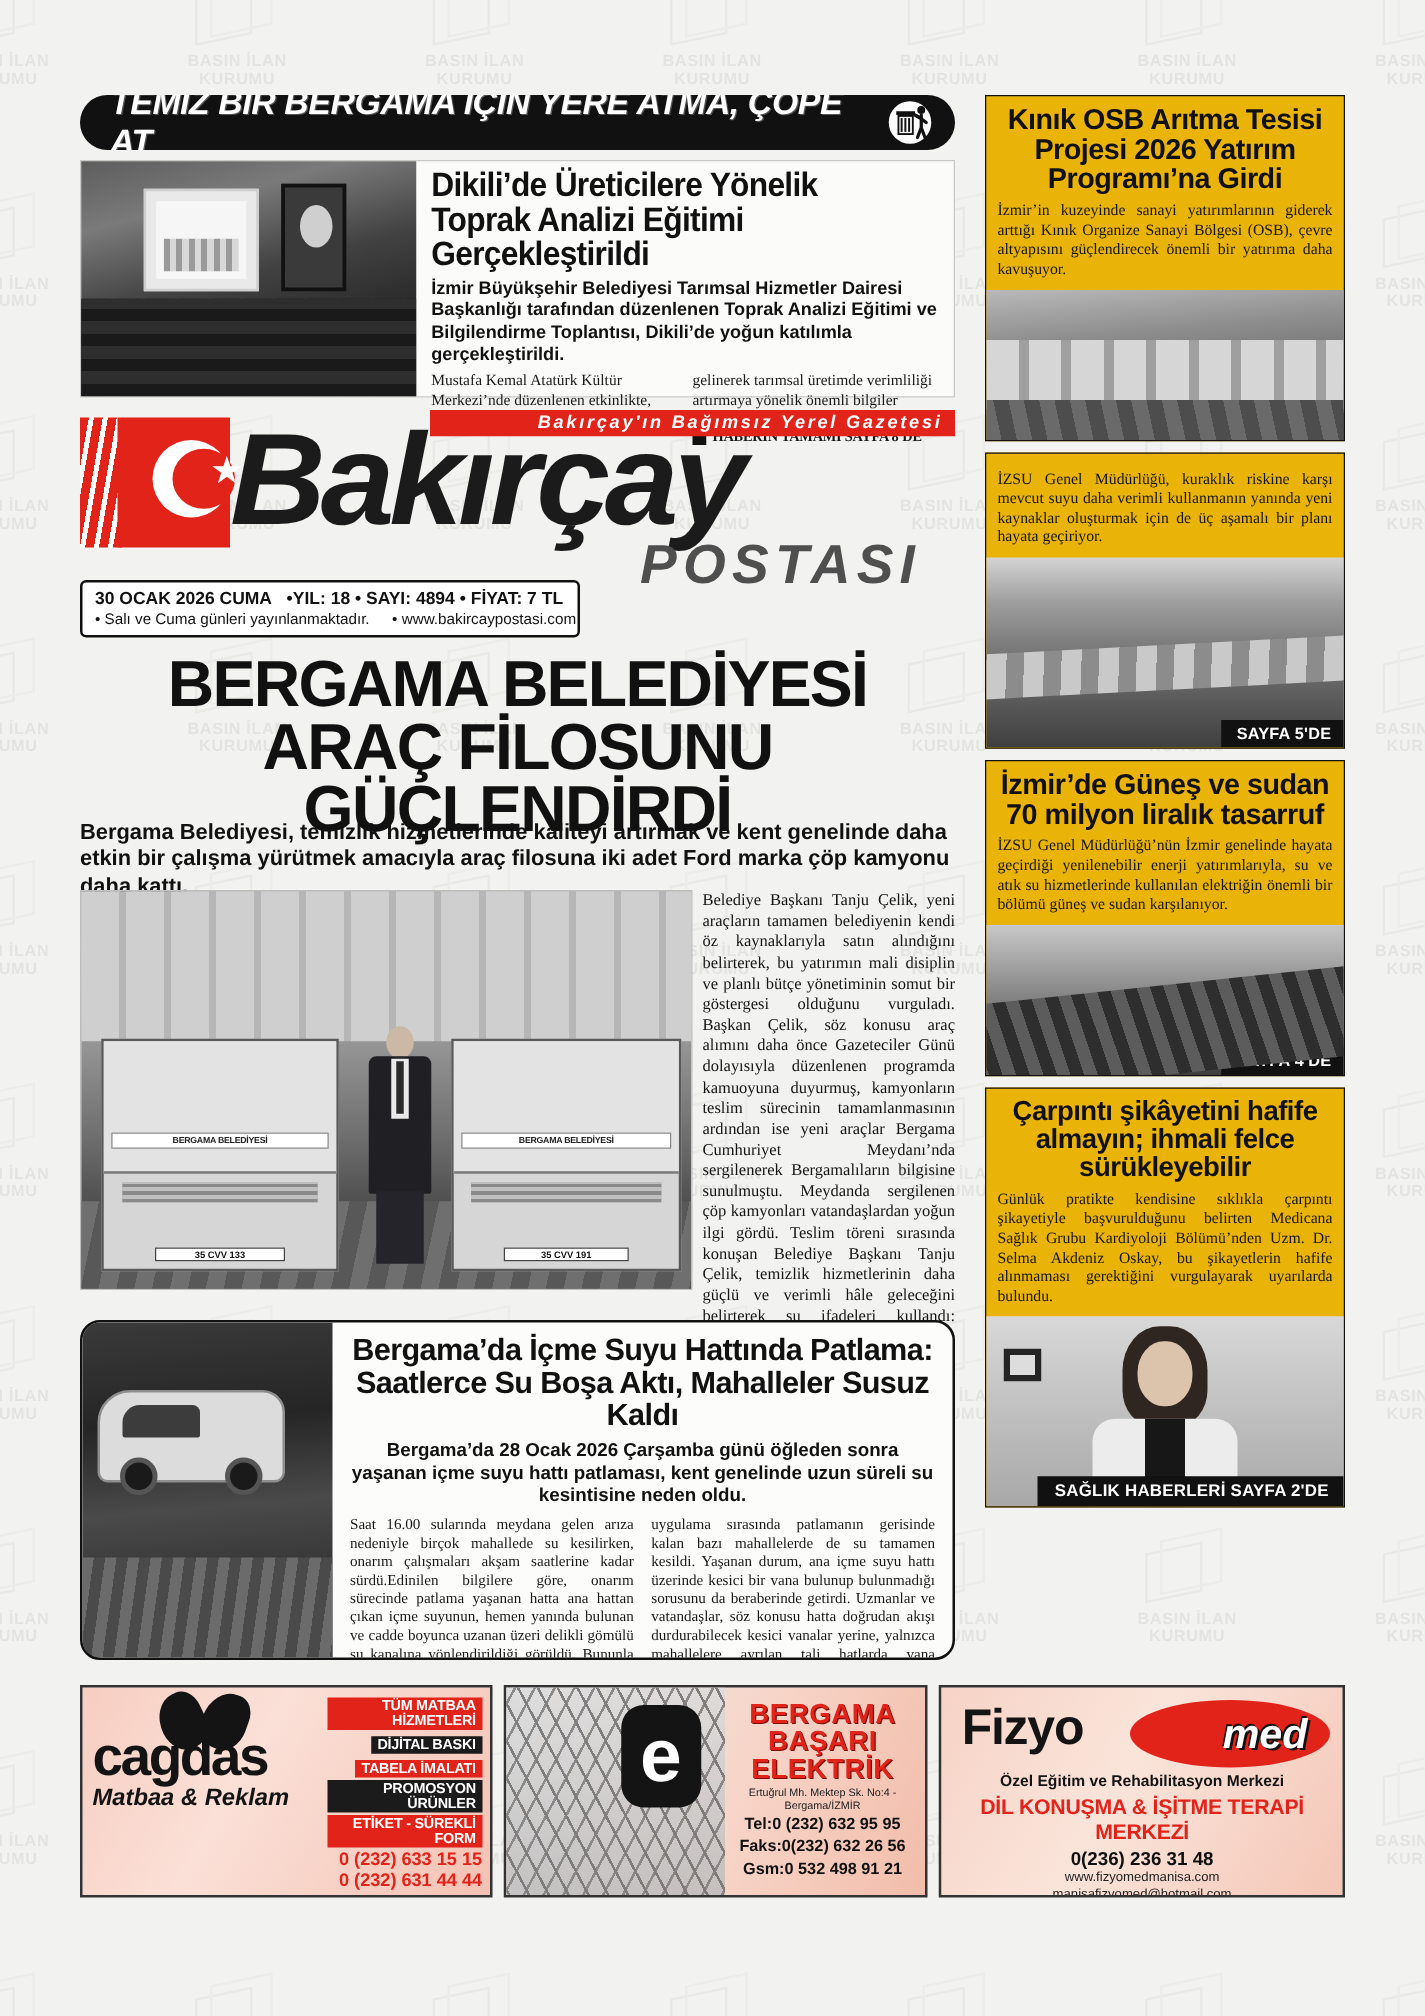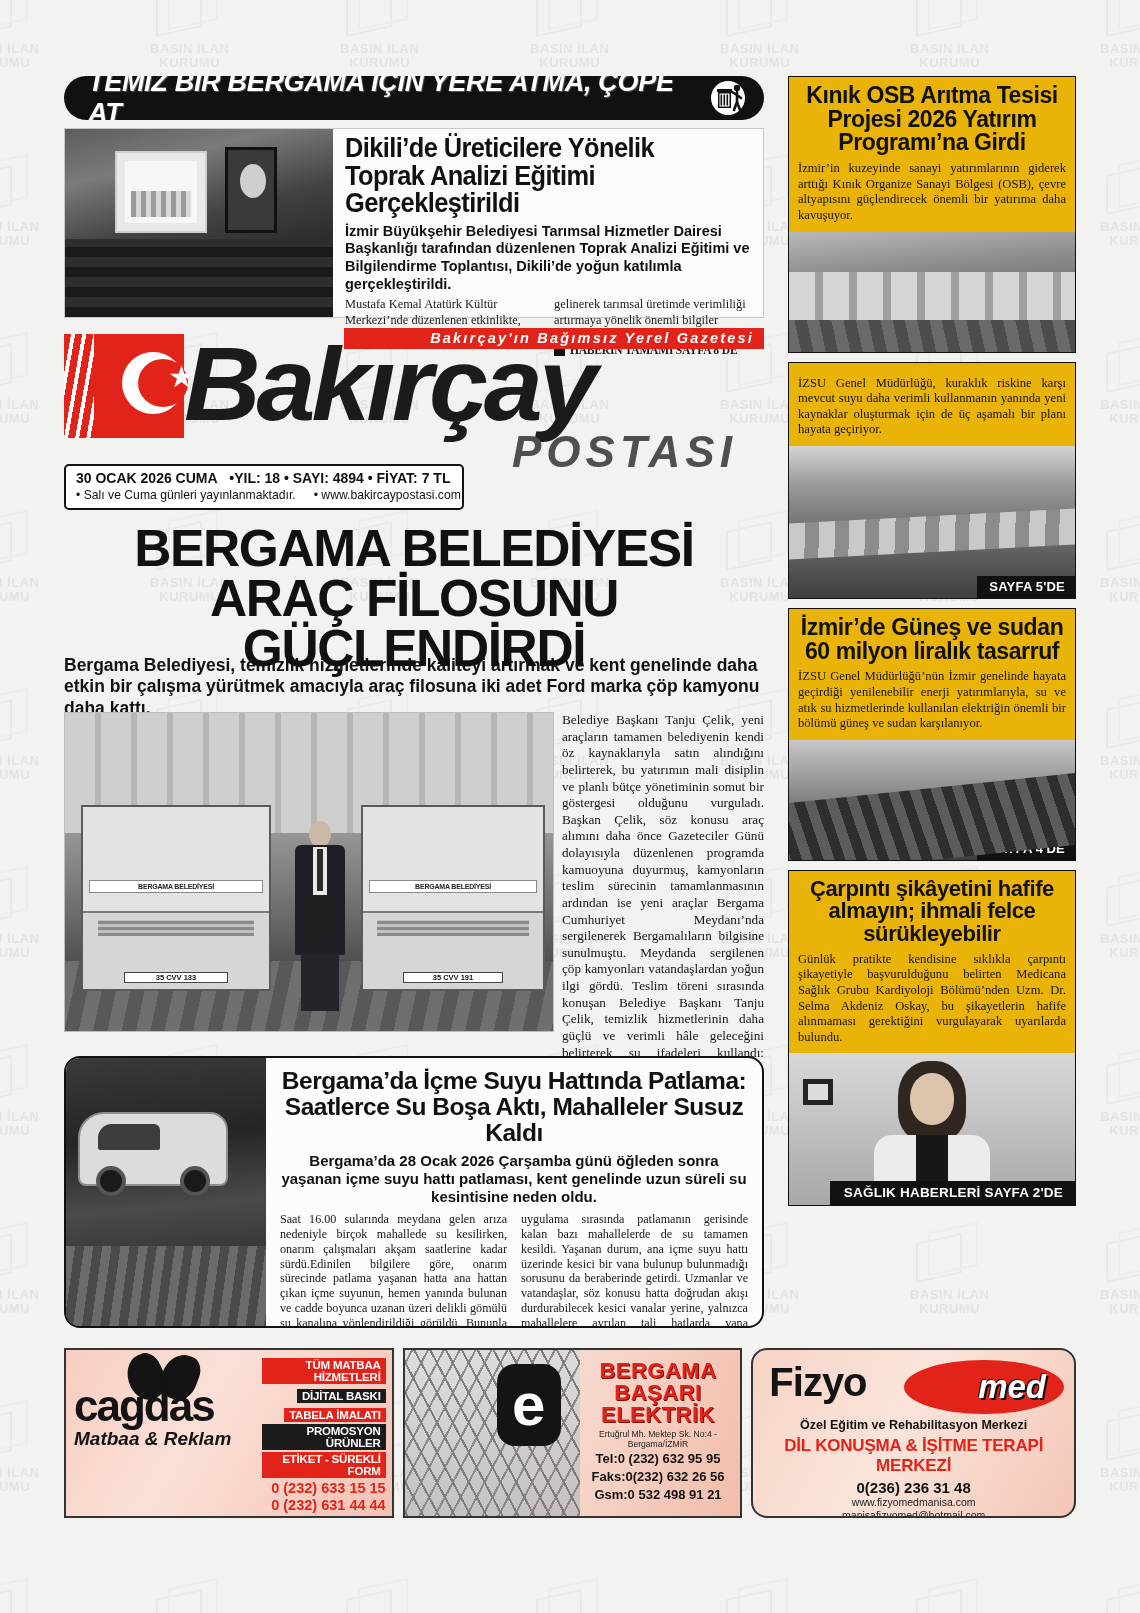--- a/index.html
+++ b/index.html
@@ -146,21 +146,21 @@
   .main-sub {
     position: absolute; left: 64px; top: 655px; width: 700px;
     font-weight: bold; font-size: 17.5px; line-height: 1.22; color:#111;
     text-align: left;
   }
   .main-photo {
     position: absolute; left: 64px; top: 712px; width: 490px; height: 320px;
     background: linear-gradient(180deg,#9e9e9e 0%,#b8b8b8 18%,#8f8f8f 42%,#6e6e6e 62%,#4c4c4c 80%,#3a3a3a 100%);
     overflow: hidden; border: 1px solid #bdbdbd;
   }
-  .truck { position:absolute; background:#d6d6d6; border:2px solid #5a5a5a; }
+  .truck { position:absolute; background:#d6d6d6; border:2px solid #5a5a5a;margin-top:26px; }
   .truck .cab{position:absolute;left:0;top:0;right:0;height:58%;background:#e3e3e3;border-bottom:2px solid #7a7a7a;}
   .truck .band{position:absolute;left:6px;top:40%;right:6px;height:13px;background:#fff;border:1px solid #888;
     font-size:7px;font-weight:bold;text-align:center;line-height:11px;color:#222;letter-spacing:-.2px;overflow:hidden;}
   .truck .plate{position:absolute;left:22%;bottom:6px;width:56%;height:11px;background:#fff;border:1px solid #444;
     font-size:7.5px;font-weight:bold;text-align:center;line-height:9px;color:#111;}
   .truck .grille{position:absolute;left:8%;top:62%;width:84%;height:16px;background:#9b9b9b;
     background-image:repeating-linear-gradient(0deg,#8a8a8a 0 3px,#c0c0c0 3px 6px);}
   .man {
     position:absolute; left:228px; top:108px; width:54px; height:190px;
   }
@@ -265,21 +265,21 @@
     background:repeating-linear-gradient(62deg,transparent 0 12px,#6b6b6b 12px 14px),
                repeating-linear-gradient(-62deg,transparent 0 12px,#7a7a7a 12px 14px);}
   .ad2-badge{position:absolute;left:92px;top:14px;width:64px;height:82px;background:#141414;border-radius:18px;}
   .ad2-badge .e{position:absolute;left:50%;top:50%;transform:translate(-50%,-50%);color:#fff;font-weight:bold;font-size:60px;line-height:60px;}
   .ad2-right{margin-left:175px;padding:10px 8px 0 4px;text-align:center;width:165px;}
   .ad2-name{color:#e2231a;font-weight:bold;font-size:22px;line-height:22px;letter-spacing:.5px;
     text-shadow:1px 1px 0 #7a0c06;}
   .ad2-addr{font-size:8.6px;color:#222;margin-top:3px;}
   .ad2-tel{font-weight:bold;font-size:13px;line-height:16px;color:#111;margin-top:2px;}
 
-  .ad3 { width: 325px; background: linear-gradient(120deg,#f7d3c6 0%,#fae4da 45%,#f4c6b6 100%); text-align:center; padding-top:10px;border-radius:16px;}
+  .ad3 { width: 325px; background: linear-gradient(120deg,#f7d3c6 0%,#fae4da 45%,#f4c6b6 100%); text-align:center; padding-top:10px;}
   .ad3-logo{position:relative;height:56px;}
   .ad3-fizyo{position:absolute;left:16px;top:2px;font-weight:bold;font-size:40px;line-height:40px;color:#141414;letter-spacing:-1px;}
   .ad3-ellipse{position:absolute;right:10px;top:0;width:160px;height:54px;border-radius:50%;background:#e2231a;}
   .ad3-med{position:absolute;right:28px;top:8px;font-weight:bold;font-style:italic;font-size:33px;line-height:38px;color:#fff;
     text-shadow:2px 2px 0 #111,-1px -1px 0 #111;}
   .ad3-sub{font-weight:bold;font-size:12.5px;color:#141414;margin-top:2px;}
   .ad3-main{color:#e2231a;font-weight:bold;font-size:17px;margin-top:4px;letter-spacing:-.2px;}
   .ad3-phone{font-weight:bold;font-size:15px;color:#111;margin-top:3px;}
   .ad3-web{font-size:10.5px;color:#222;line-height:13px;}
 </style>
@@ -637,21 +637,21 @@
       <div class="rbox-pad">
         <div class="r-lead">İZSU Genel Müdürlüğü, kuraklık riskine karşı mevcut suyu daha verimli kullanmanın yanında yeni kaynaklar oluşturmak için de üç aşamalı bir planı hayata geçiriyor.</div>
       </div>
       <div class="r-photo tall p-valley">
         <div class="pagetag">SAYFA 5'DE</div>
       </div>
     </div>
 
     <div class="rbox">
       <div class="rbox-pad">
-        <div class="r-head">İzmir’de Güneş ve sudan 60 milyon liralık tasarruf</div>
+        <div class="r-head">İzmir’de Güneş ve sudan 70 milyon liralık tasarruf</div>
         <div class="r-lead">İZSU Genel Müdürlüğü’nün İzmir genelinde hayata geçirdiği yenilenebilir enerji yatırımlarıyla, su ve atık su hizmetlerinde kullanılan elektriğin önemli bir bölümü güneş ve sudan karşılanıyor.</div>
       </div>
       <div class="r-photo p-solar">
         <div class="pagetag">SAYFA 4'DE</div>
       </div>
     </div>
 
     <div class="rbox">
       <div class="rbox-pad">
         <div class="r-head sm">Çarpıntı şikâyetini hafife almayın; ihmali felce sürükleyebilir</div>

